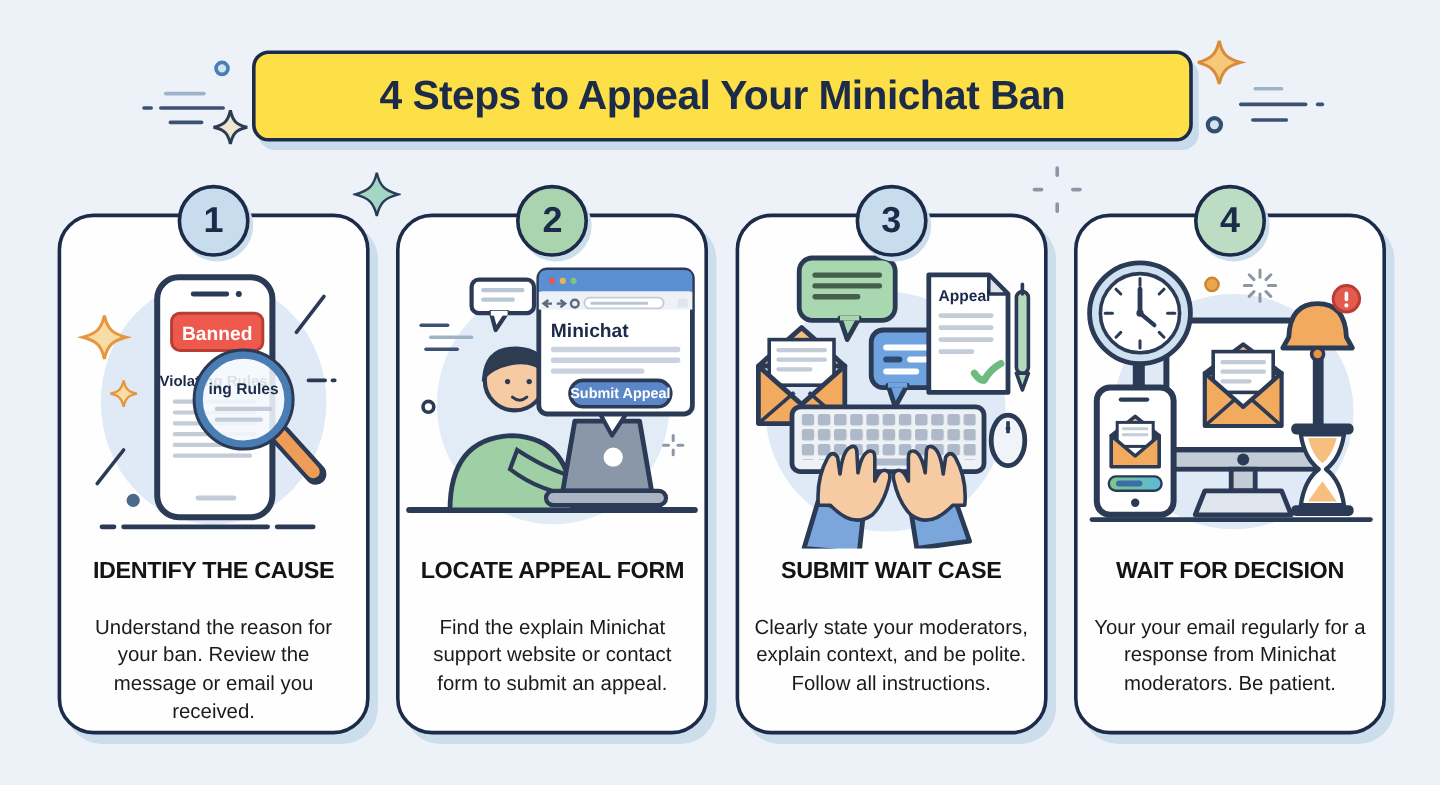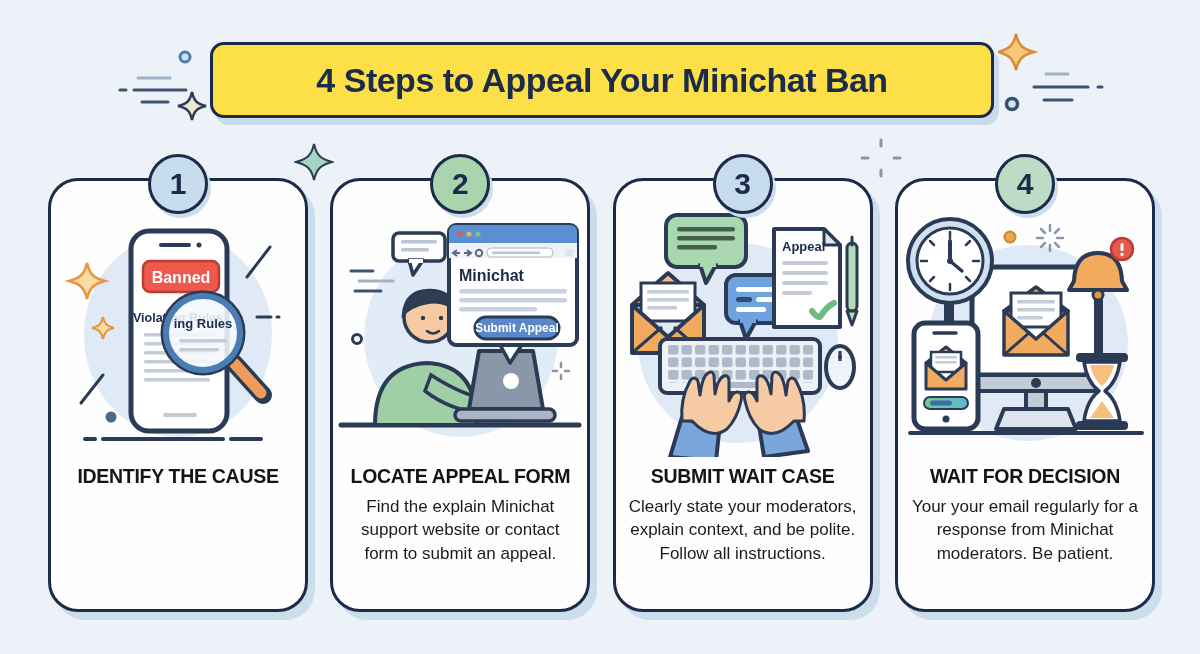--- a/index.html
+++ b/index.html
@@ -46,21 +46,21 @@
     box-shadow:3px 4px 0 #ccddeb;
     z-index:3;
   }
   .badge.blue{background:#c7dcec;}
   .badge.green{background:#a9d4ae;}
   .badge.green-light{background:#bcdcc4;}
 
   .illu{width:254px;height:252px;margin-top:24px;}
 
   .card h2{
-    margin:8px 10px 0;font-size:19.5px;font-weight:bold;color:#141414;
+    margin:8px 10px 16px;font-size:19.5px;font-weight:bold;color:#141414;
     text-align:center;letter-spacing:-.3px;
   }
   .card p{
     margin:7px 12px 0;font-size:17px;line-height:1.38;color:#1b1b1b;
     text-align:center;font-weight:500;
   }
 
   svg text{font-family:"Liberation Sans","DejaVu Sans",sans-serif;}
 </style>
 </head>
@@ -149,20 +149,21 @@
           <line x1="183" y1="158" x2="212" y2="190" stroke="#2b3a55" stroke-width="18" stroke-linecap="round"></line>
           <line x1="183" y1="158" x2="210" y2="188" stroke="#ef9c59" stroke-width="11" stroke-linecap="round"></line>
           <circle cx="152" cy="128" r="41" fill="#f4f8fd" fill-opacity=".88" stroke="#2b3a55" stroke-width="3"></circle>
           <circle cx="152" cy="128" r="37" fill="none" stroke="#4a7db3" stroke-width="6"></circle>
           <text x="152" y="123" text-anchor="middle" font-size="13" font-weight="bold" fill="#1c2b4a">ing Rules</text>
           <rect x="128" y="134" width="48" height="3.5" rx="1.5" fill="#c4ccd8"></rect>
           <rect x="128" y="143" width="40" height="3.5" rx="1.5" fill="#c4ccd8"></rect>
         </g>
       </svg>
       <h2>IDENTIFY THE CAUSE</h2>
+      <p>Understand the reason for your ban. Review the message or email you received.</p>
     </div>
 
     <div class="card">
       <div class="badge green">
         <span>2</span>
       </div>
       <svg class="illu" viewBox="0 0 254 252">
         <ellipse cx="128" cy="132" rx="97" ry="100" fill="#e1ecf7"></ellipse>
 
         <g stroke="#3d5272" stroke-width="3" stroke-linecap="round">

